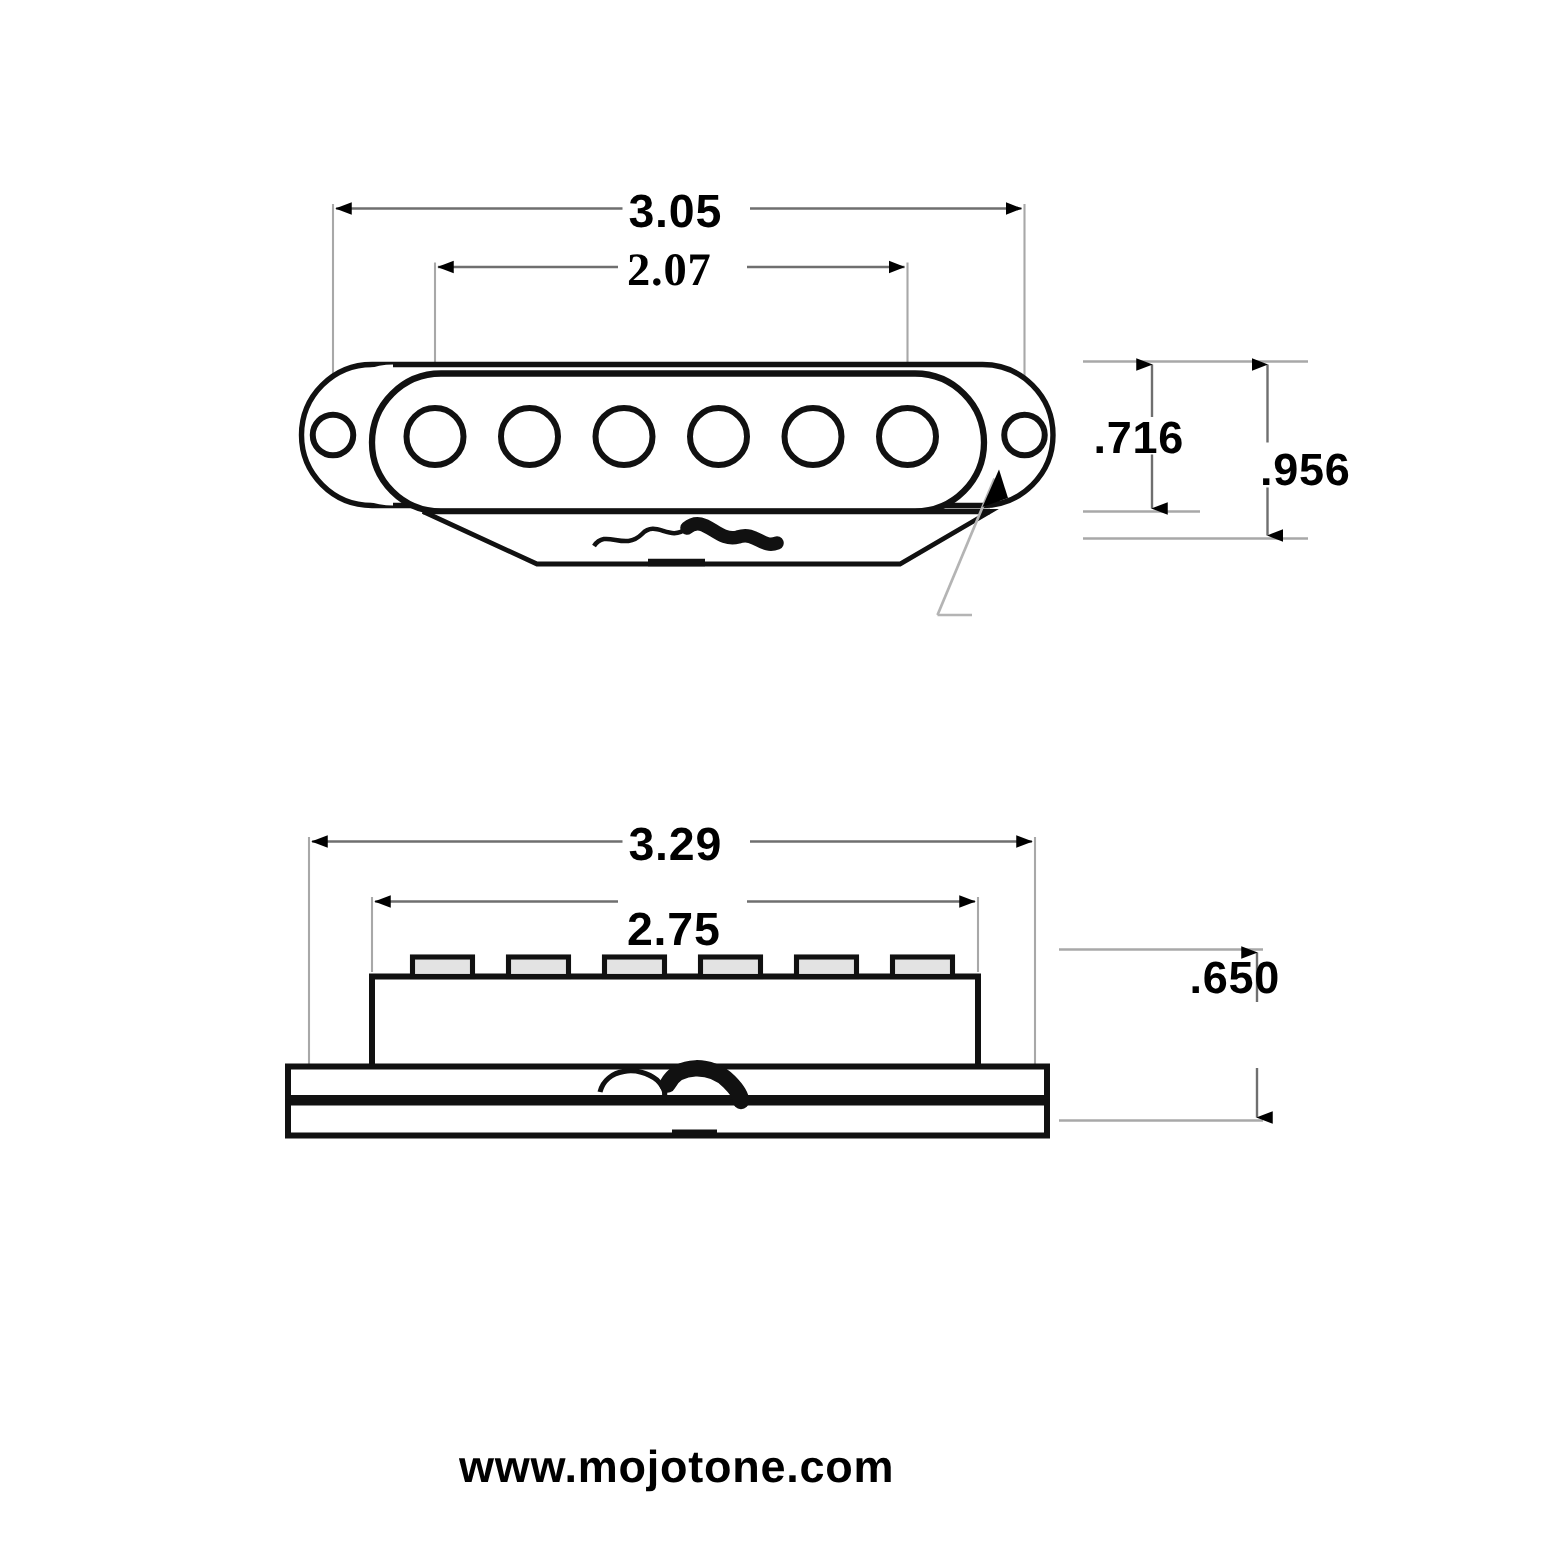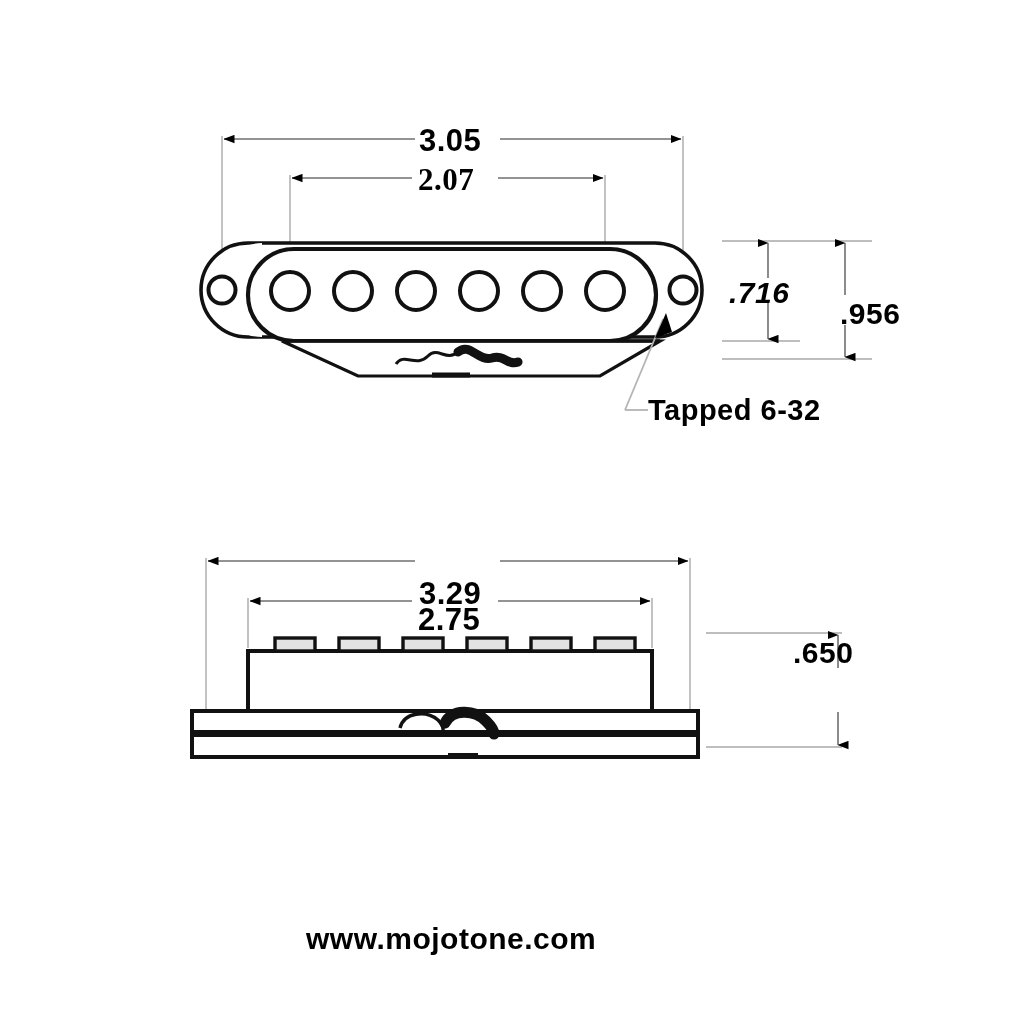--- a/index.html
+++ b/index.html
@@ -36,20 +36,21 @@
   .dim-md { font-size: 30px; }
   .note { font-size: 29px; }
   .footer-url {
     position: absolute;
     font-family: "Liberation Sans", sans-serif;
     font-weight: bold;
     font-size: 30px;
     color: #000000;
     white-space: nowrap;
     letter-spacing: 0.5px;
+    margin-top: 40px;
   }
 </style>
 </head>
 <body>
 
 <div id="sheet">
 
   <svg id="drawing" viewBox="0 0 1035 1035">
     <defs>
       <marker id="arrL" markerWidth="11" markerHeight="9" refX="0.5" refY="4.5" orient="auto" markerUnits="userSpaceOnUse">
@@ -194,27 +195,26 @@
         <line x1="838" y1="635" x2="838" y2="668" marker-start="url(#arrU)"></line>
         <line x1="838" y1="712" x2="838" y2="745" marker-end="url(#arrD)"></line>
       </g>
     </g>
   </svg>
 
   <div class="dimtext dim-lg" style="left:419px; top:123px;">3.05</div>
 
   <div class="dimtext dim-lg" style="left:418px; top:162px;font-family:Liberation Serif, serif;">2.07</div>
 
-  <div class="dimtext dim-md" style="left:729px; top:276px;font-style:italic;">.716</div>
+  <div class="dimtext dim-md" style="left:729px; top:276px;">.716</div>
 
   <div class="dimtext dim-md" style="left:840px; top:297px;">.956</div>
 
-  <div class="dimtext note" style="left:648px; top:394px;">Tapped 6-32</div>
-
-  <div class="dimtext dim-lg" style="left:419px; top:576px;">3.29</div>
+
+  <div class="dimtext dim-lg" style="left:419px; top:545px;">3.29</div>
 
   <div class="dimtext dim-lg" style="left:418px; top:602px;">2.75</div>
 
   <div class="dimtext dim-md" style="left:793px; top:636px;">.650</div>
 
   <div class="footer-url" style="left:306px; top:922px;">www.mojotone.com</div>
 
 </div>
 
 </body></html>

